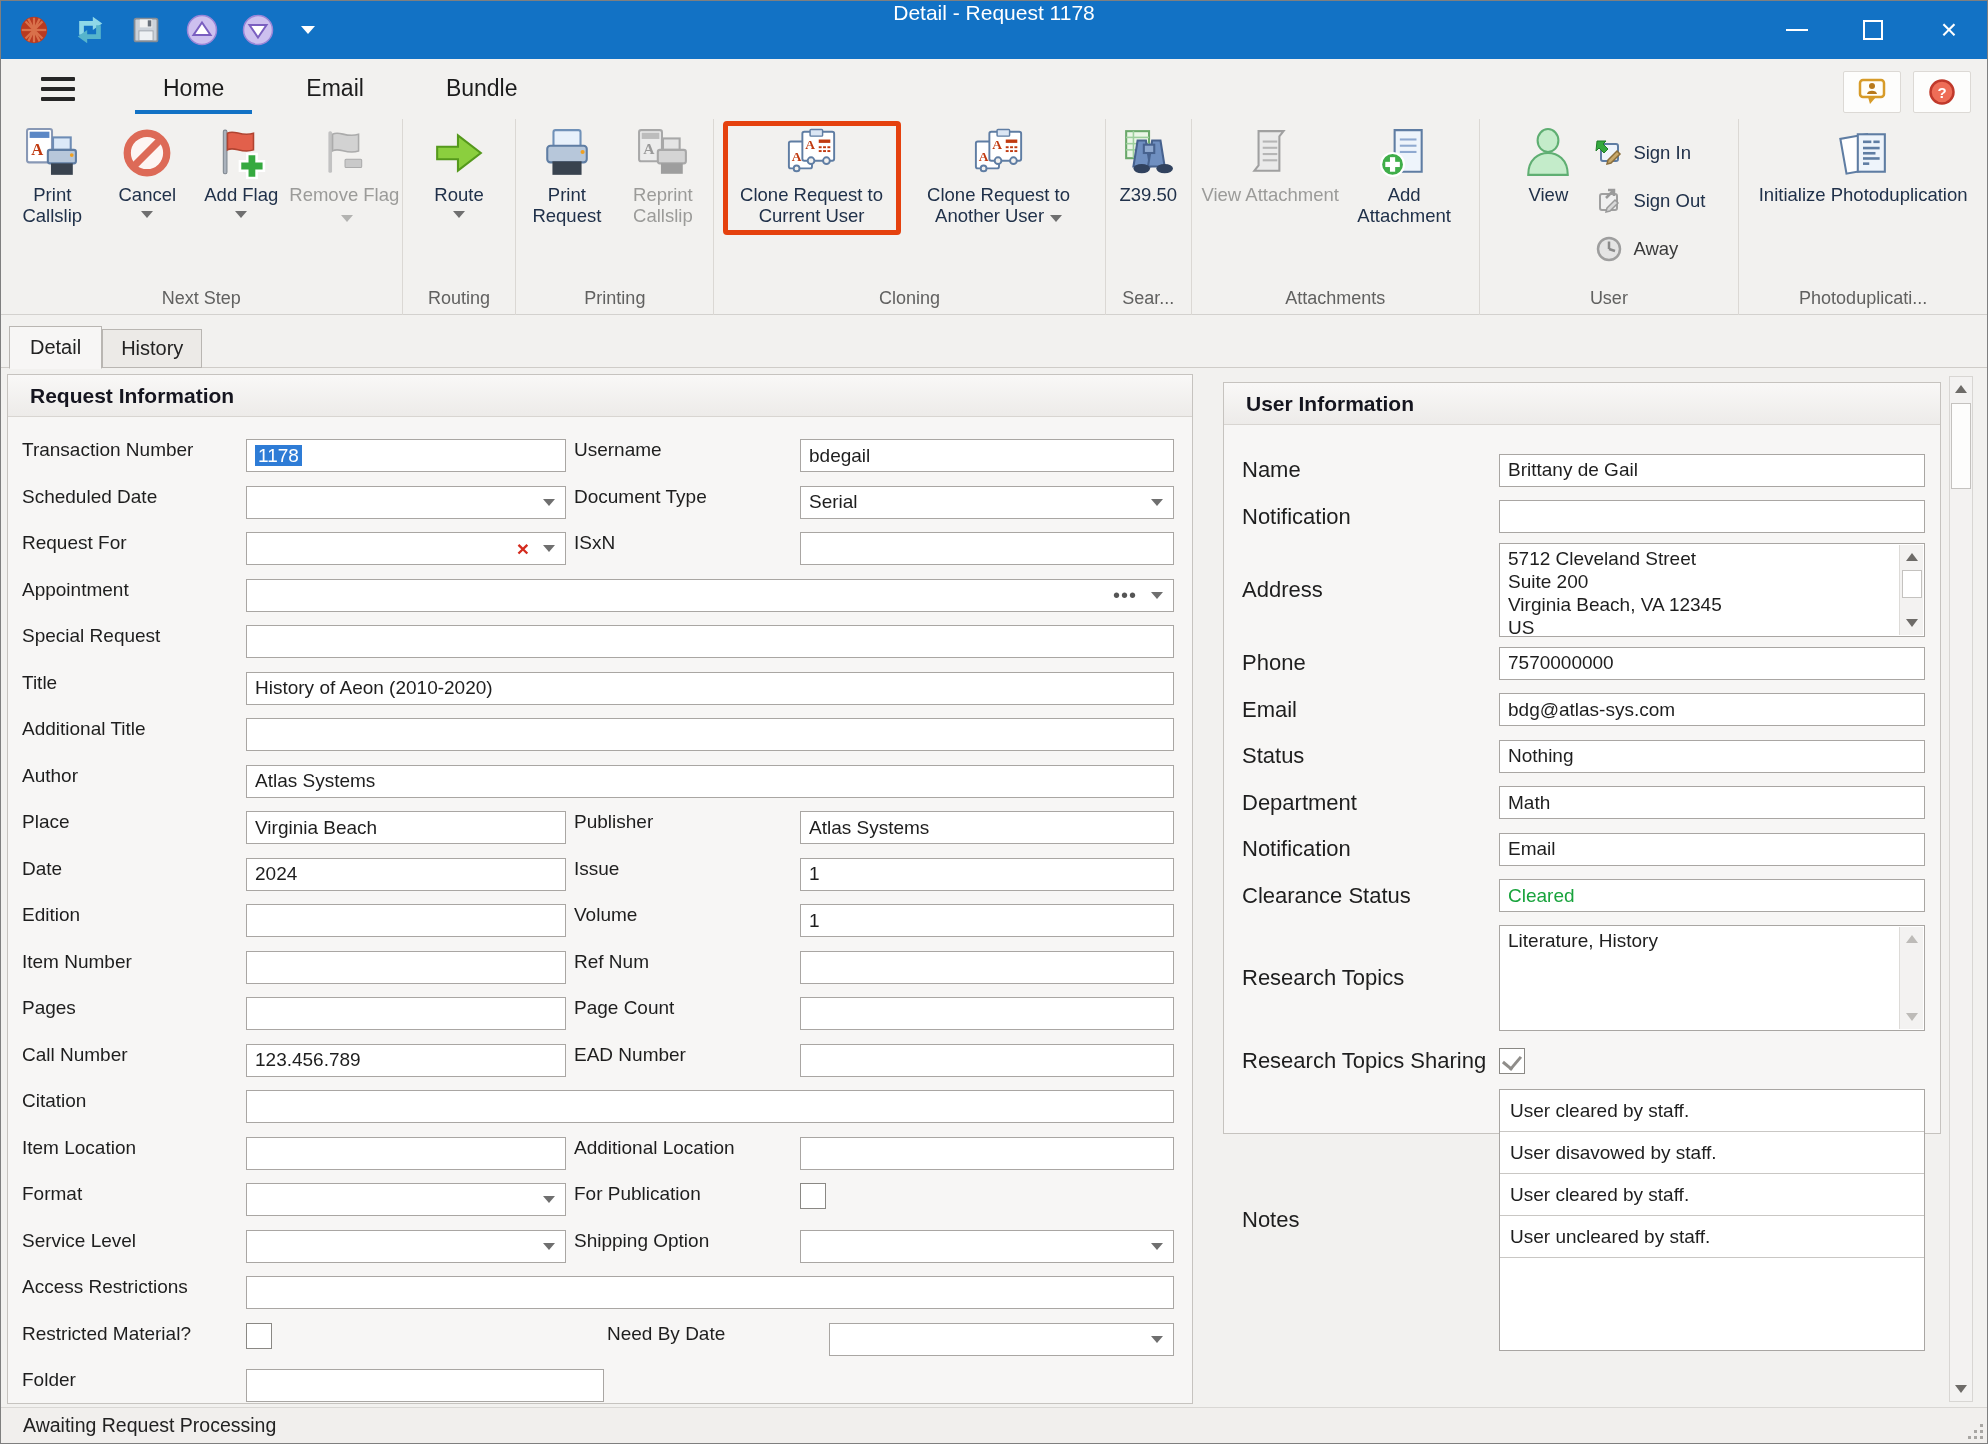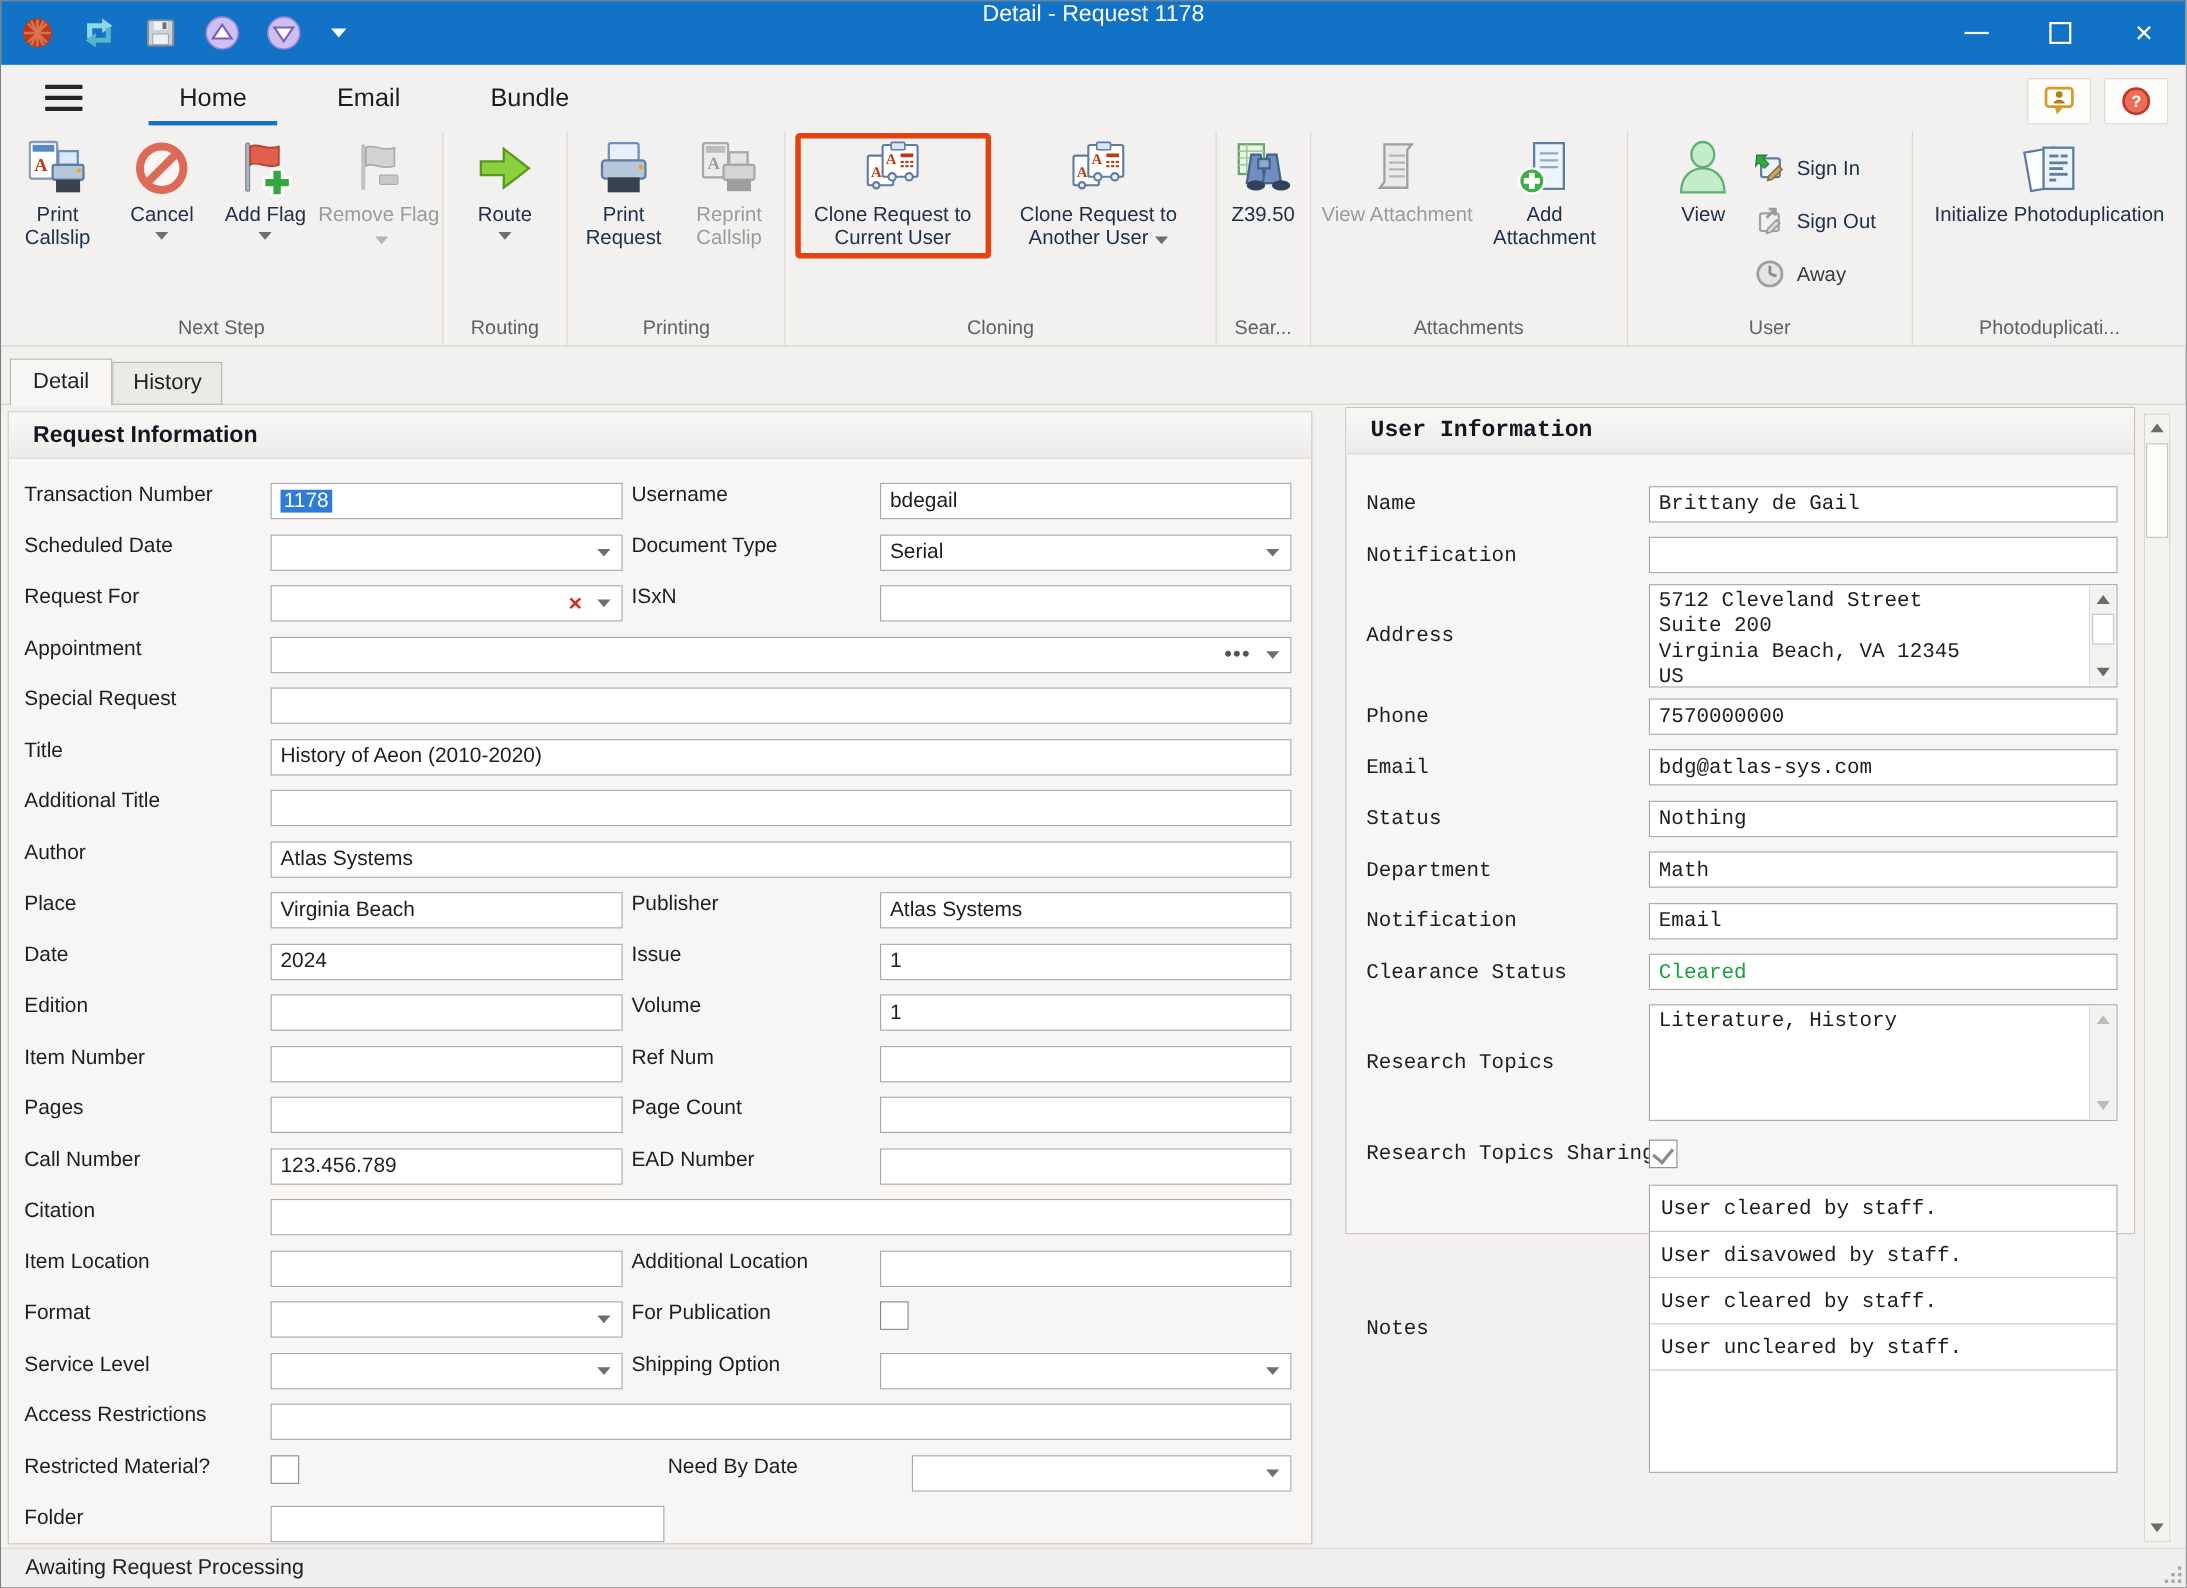--- a/index.html
+++ b/index.html
@@ -44,29 +44,29 @@
   .sbtn{display:flex;align-items:center;gap:9px;font-size:18.5px;color:#20314a;height:48px;cursor:pointer;}
   .sbtn.dim{color:#3b3b3b;}
   
   .doctabs{position:absolute;top:320px;left:0;height:47px;display:flex;align-items:flex-end;padding-left:8px;z-index:3;}
   .dtab{font-size:20px;padding:7px 18px;border:1px solid #b9b6b2;background:#eceae7;color:#222;cursor:pointer;}
   .dtab.active{background:#f7f6f5;border-bottom:1px solid #f7f6f5;padding:9px 20px;position:relative;top:1px;}
   
   .content{position:absolute;top:366px;left:0;right:0;bottom:36px;background:#f2f1ef;border-top:1px solid #cfccc8;}
   .panel{position:absolute;background:#f7f6f5;border:1px solid #c6c3bf;}
   .panel.left{left:6px;top:6px;width:1186px;height:1030px;}
-  .panel.right{left:1222px;top:2px;width:718px;height:752px;font-family:Liberation Mono, monospace;}
+  .panel.right{left:1222px;top:14px;width:718px;height:752px;}
   .phead{height:42px;background:linear-gradient(#f9f8f7,#edebe9);border-bottom:1px solid #d8d5d1;
     font-size:21px;font-weight:bold;color:#15151f;display:flex;align-items:center;padding-left:22px;}
   .pbody{position:relative;padding:22px 18px 0 14px;overflow:hidden;height:986px;}
   .lrow{display:flex;align-items:flex-start;height:46.5px;}
   .rrow{display:flex;align-items:center;height:46.5px;}
   .lab1{width:224px;flex:none;font-size:19px;}
   .lab2{width:234px;flex:none;font-size:19px;padding-left:8px;}
-  .rlab{width:257px;flex:none;font-size:19px;}
+  .rlab{width:257px;flex:none;font-size:22px;}
   .fld{height:33px;border:1px solid #a9a6a3;background:#fff;display:flex;align-items:center;font-size:19px;position:relative;}
   .fld .val{flex:1;padding:0 8px;white-space:nowrap;overflow:hidden;}
   .f1{width:320px;flex:none;}
   .f2{flex:1;}
   .full{flex:1;}
   .combo{padding-right:10px;}
   .combo .icons{display:flex;align-items:center;gap:14px;}
   .clear-x{color:#d42b1e;font-weight:bold;font-size:21px;line-height:21px;}
   .dots{color:#555;font-size:20px;letter-spacing:1px;line-height:10px;}
   .selbox .val{flex:none;padding:0 8px 0 8px;}

